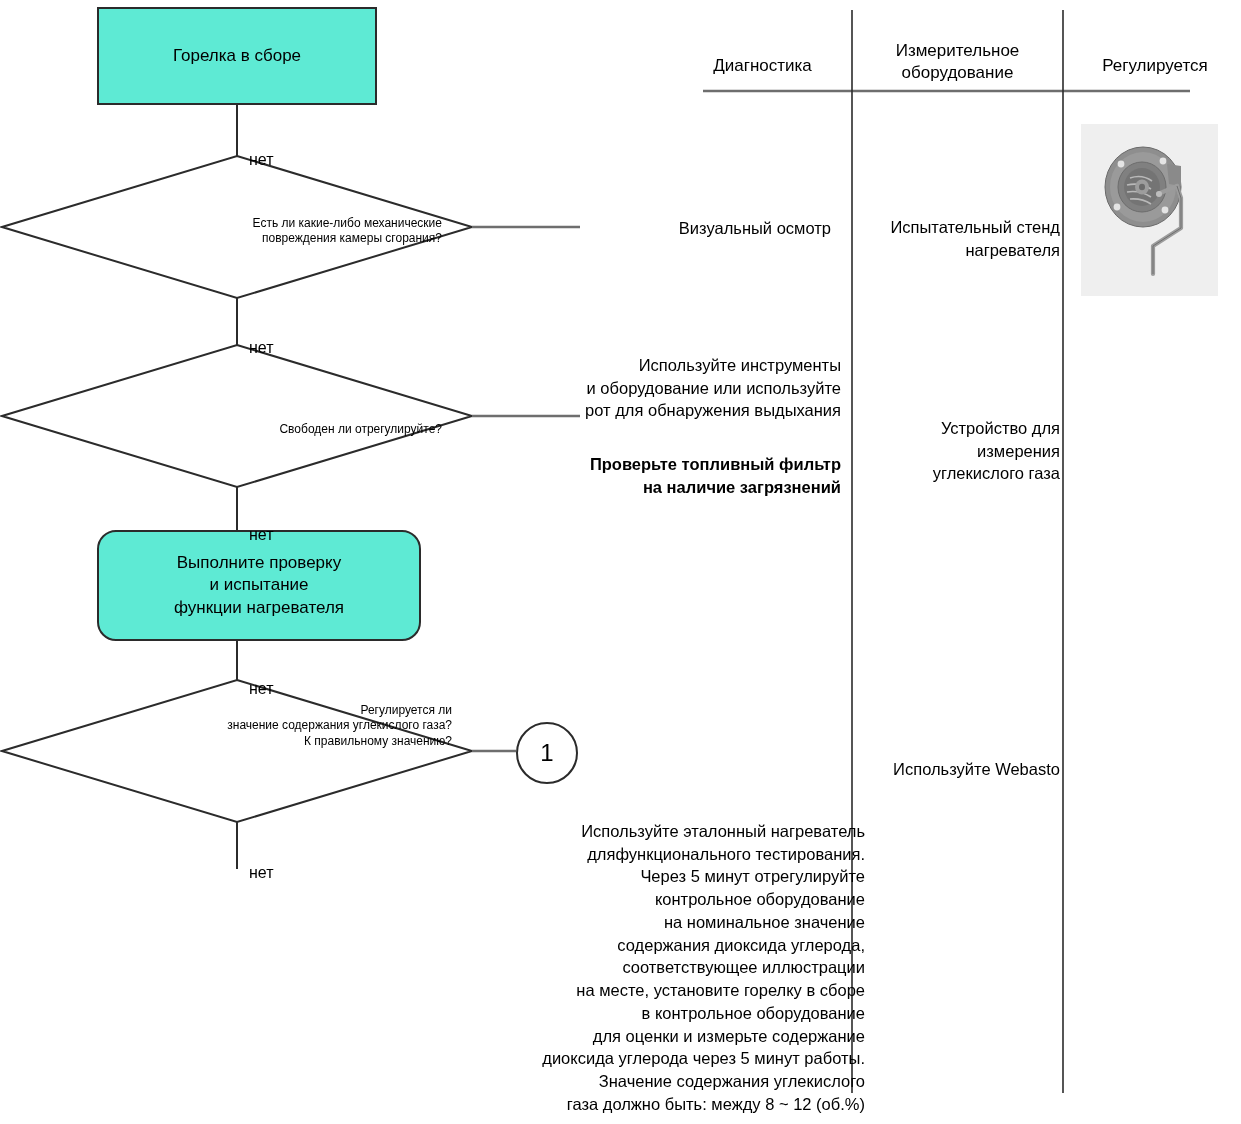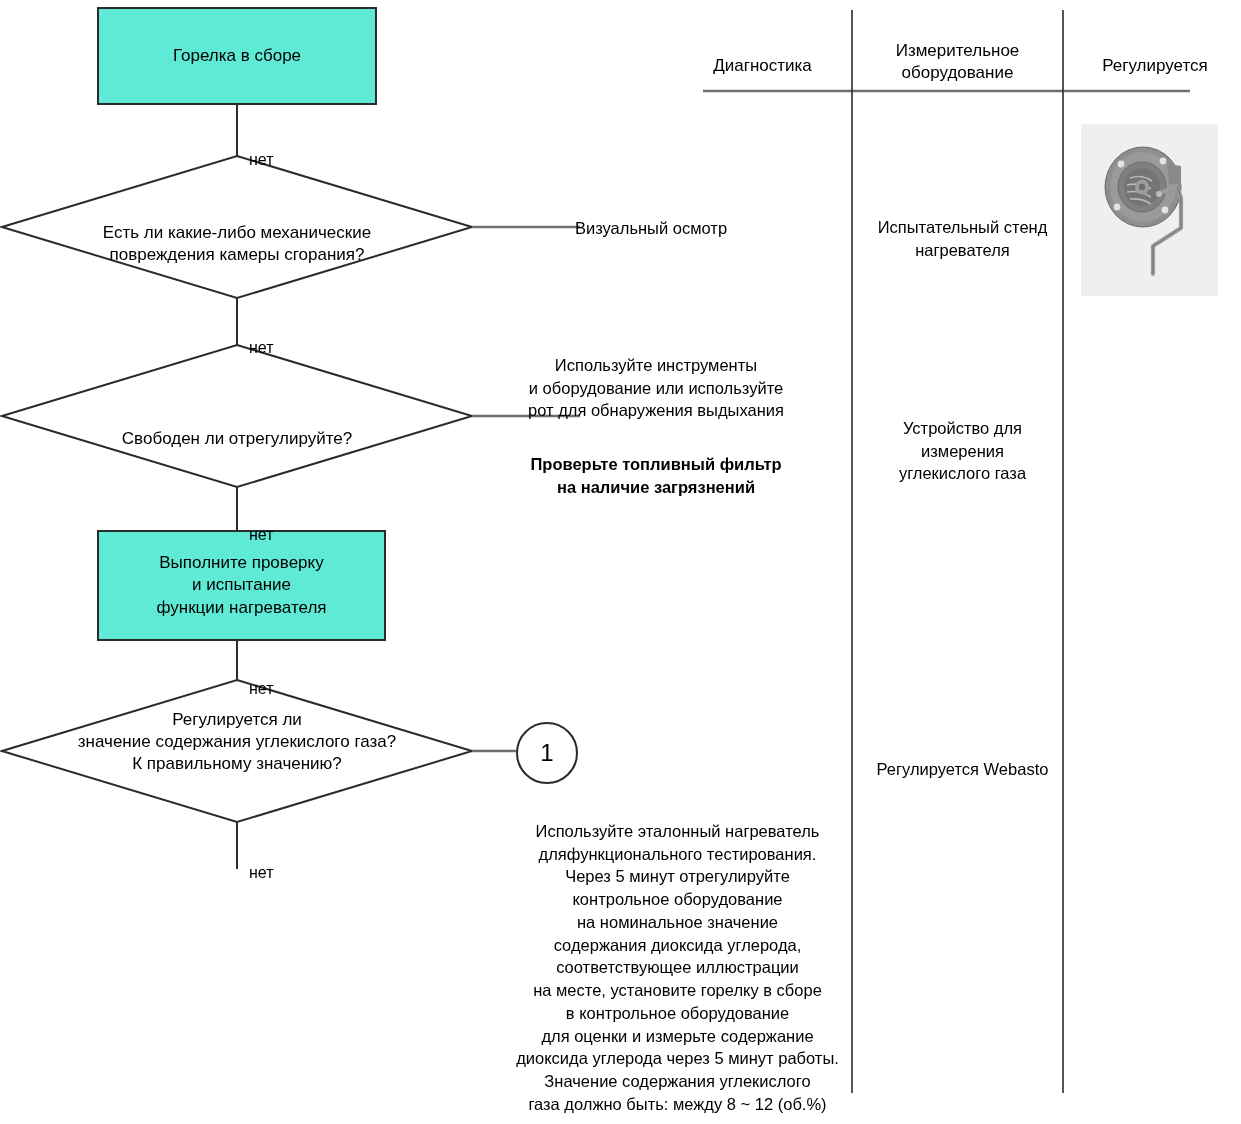--- a/index.html
+++ b/index.html
@@ -15,33 +15,33 @@
   .node-box{
     position:absolute;box-sizing:border-box;
     border:2px solid #2b2b2b;background:#5eead4;
     display:flex;align-items:center;justify-content:center;
     text-align:center;line-height:1.30;font-size:17px;
   }
   .node-box .txt{white-space:pre-line;padding:0 8px;}
 
   
   .diamond-label{
-    position:absolute;text-align:center;line-height:1.30;
-    font-size:17px;white-space:pre-line;
+    position:absolute;text-align:right;line-height:1.30;
+    font-size:12px;white-space:pre-line;
   }
 
   
   .edge-label{
     position:absolute;font-size:16px;line-height:1;white-space:nowrap;margin-top:28px;
   }
 
   
   .note{
     position:absolute;font-size:16.5px;line-height:1.38;
-    white-space:pre-line;text-align:center;
+    white-space:pre-line;text-align:right;
   }
   .col-head{
     position:absolute;font-size:17px;line-height:1.30;
     text-align:center;white-space:pre-line;
   }
 
   
   .circle-ref{
     position:absolute;border:2px solid #2b2b2b;border-radius:50%;
     background:#fff;display:flex;align-items:center;justify-content:center;
@@ -78,21 +78,21 @@
     <line x1="703" y1="91" x2="1190" y2="91" stroke="#6e6e6e" stroke-width="2.5"></line>
 
     <line x1="852" y1="10" x2="852" y2="1093" stroke="#2b2b2b" stroke-width="1.6"></line>
     <line x1="1063" y1="10" x2="1063" y2="1093" stroke="#2b2b2b" stroke-width="1.6"></line>
   </svg>
 
   <div class="node-box" style="left:97px;top:7px;width:280px;height:98px;">
     <span class="txt">Горелка в сборе</span>
   </div>
 
-  <div class="node-box" style="left:97px;top:530px;width:289px;height:111px;">
+  <div class="node-box" style="left:97px;top:530px;width:324px;height:111px;border-radius:19px;">
     <span class="txt">Выполните проверку
 и испытание
 функции нагревателя</span>
   </div>
 
 
   <div class="diamond-label" style="left:32px;top:200px;width:410px;">
     <span>Есть ли какие-либо механические
 повреждения камеры сгорания?</span>
   </div>
@@ -174,21 +174,21 @@
 нагревателя</span>
   </div>
 
   <div class="note" style="left:865px;top:394px;width:195px;">
     <span>Устройство для
 измерения
 углекислого газа</span>
   </div>
 
   <div class="note" style="left:865px;top:735px;width:195px;">
-    <span>Регулируется Webasto</span>
+    <span>Используйте Webasto</span>
   </div>
 
   <div class="thumb" style="left:1081px;top:124px;width:137px;height:172px;">
     <svg width="137" height="172" viewBox="0 0 137 172">
       <rect x="0" y="0" width="137" height="172" fill="#efefef"></rect>
 
       <ellipse cx="62" cy="63" rx="38" ry="40" fill="#8e8e8e" stroke="#6a6a6a" stroke-width="1"></ellipse>
       <ellipse cx="62" cy="63" rx="33" ry="35" fill="#9a9a9a"></ellipse>
 
       <path d="M86 40 L100 42 L100 62 L88 60 Z" fill="#8a8a8a"></path>

